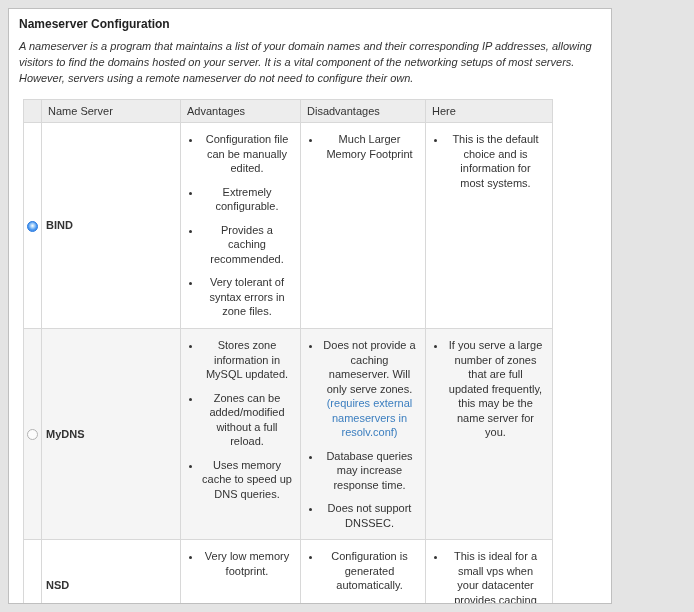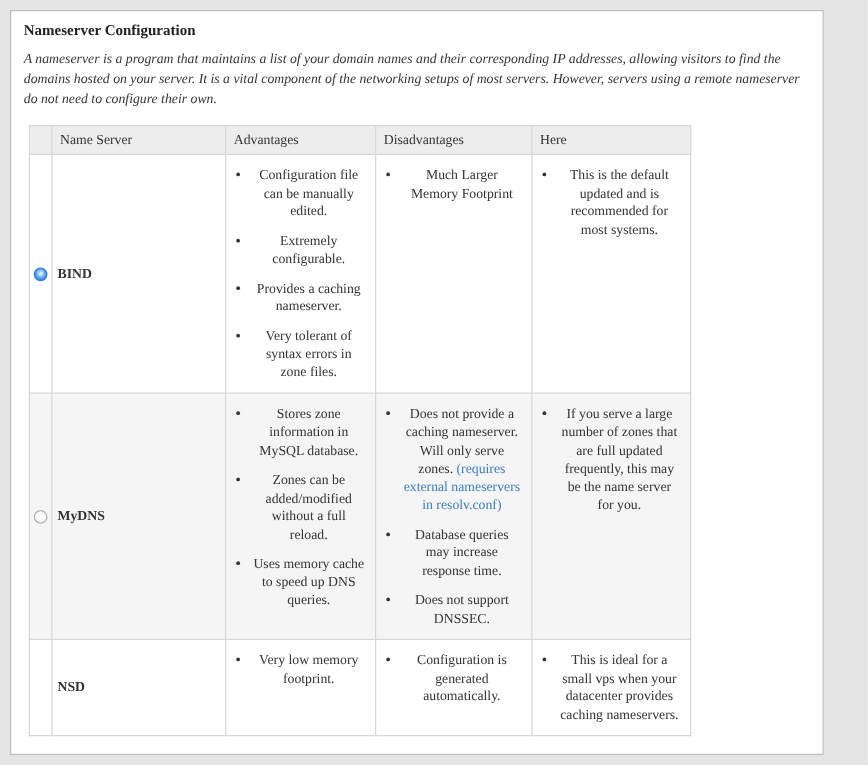--- a/index.html
+++ b/index.html
@@ -6,27 +6,26 @@
   html, body {
     margin: 0; padding: 0;
     width: 694px; height: 612px;
     background: #e4e4e4;
     font-family: "Liberation Sans", sans-serif;
     color: #333;
     overflow: hidden;
   }
   .panel {
     margin: 8px;
-    width: 651px;
+    width: 604px;
     height: 596px;
     background: #ffffff;
     border: 1px solid #bfbfbf;
     padding: 6px 10px;
     overflow: hidden;
-    font-family: Liberation Serif, serif;
   }
   .page-title {
     font-size: 12px;
     font-weight: bold;
     color: #222;
     margin: 2px 0 8px 0;
   }
   .page-description {
     font-size: 11px;
     font-style: italic;
@@ -132,41 +131,41 @@
       </tr>
     </thead>
     <tbody>
         <tr>
           <td class="cell-radio"><span class="radio selected"></span></td>
           <td class="cell-name">BIND</td>
           <td class="cell-list">
             <ul>
               <li>Configuration file can be manually edited.</li>
               <li>Extremely configurable.</li>
-              <li>Provides a caching nameserver.</li>
+              <li>Provides a caching recommended.</li>
               <li>Very tolerant of syntax errors in zone files.</li>
             </ul>
           </td>
           <td class="cell-list">
             <ul>
               <li>Much Larger Memory Footprint</li>
             </ul>
           </td>
           <td class="cell-list">
             <ul>
-              <li>This is the default updated and is recommended for most systems.</li>
+              <li>This is the default choice and is information for most systems.</li>
             </ul>
           </td>
         </tr>
         <tr class="alt">
           <td class="cell-radio"><span class="radio"></span></td>
           <td class="cell-name">MyDNS</td>
           <td class="cell-list">
             <ul>
-              <li>Stores zone information in MySQL database.</li>
+              <li>Stores zone information in MySQL updated.</li>
               <li>Zones can be added/modified without a full reload.</li>
               <li>Uses memory cache to speed up DNS queries.</li>
             </ul>
           </td>
           <td class="cell-list">
             <ul>
               <li>Does not provide a caching nameserver. Will only serve zones. <span class="cell-link">(requires external nameservers in resolv.conf)</span></li>
               <li>Database queries may increase response time.</li>
               <li>Does not support DNSSEC.</li>
             </ul>

